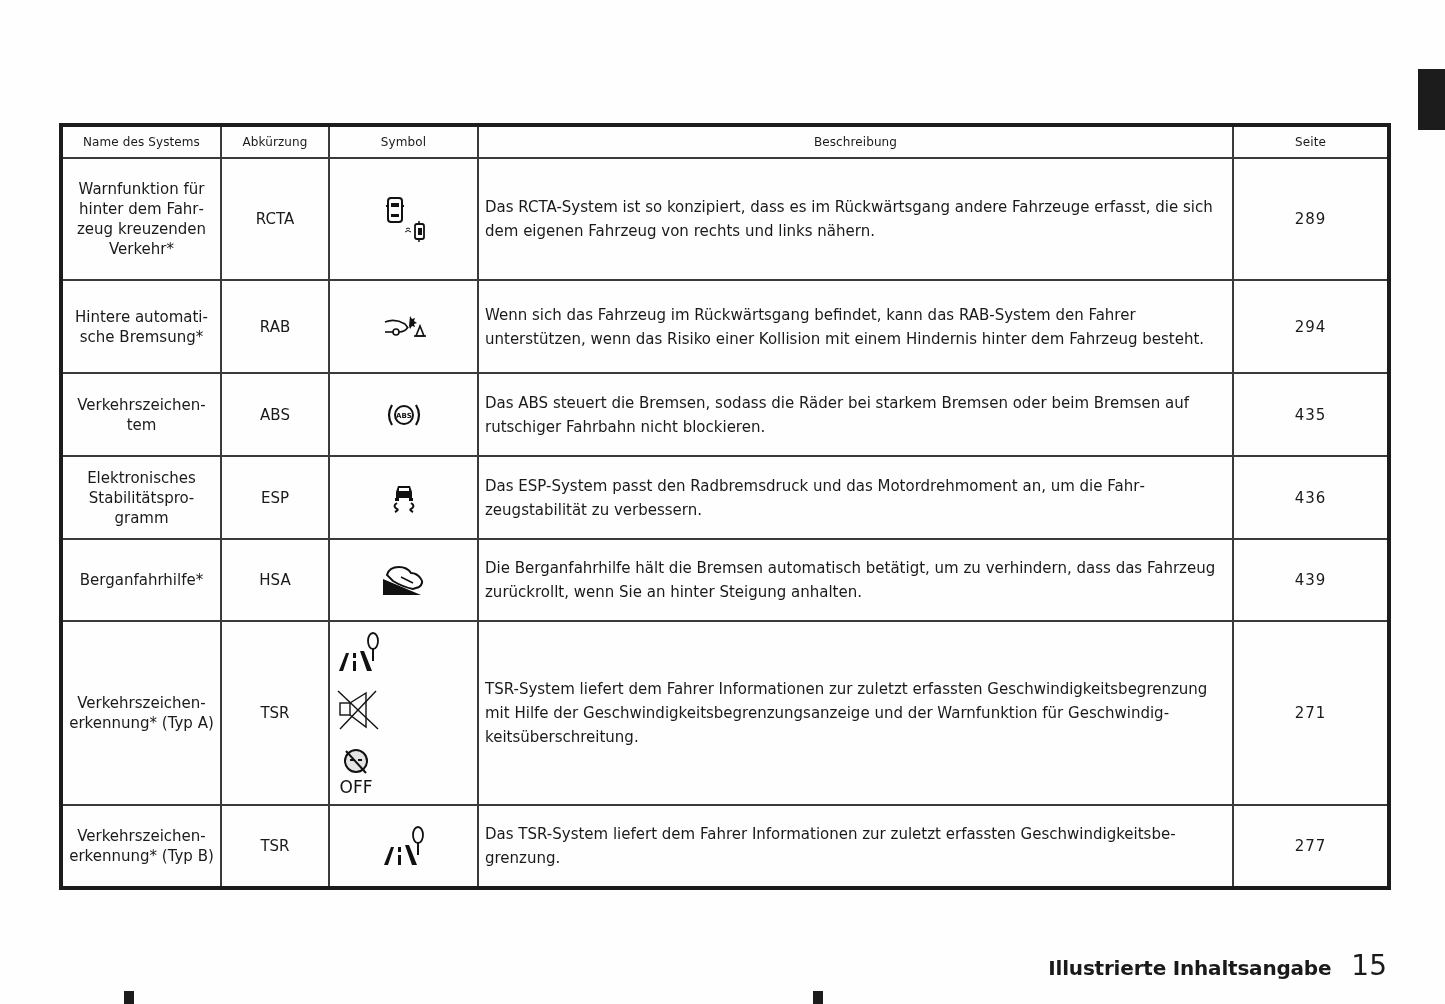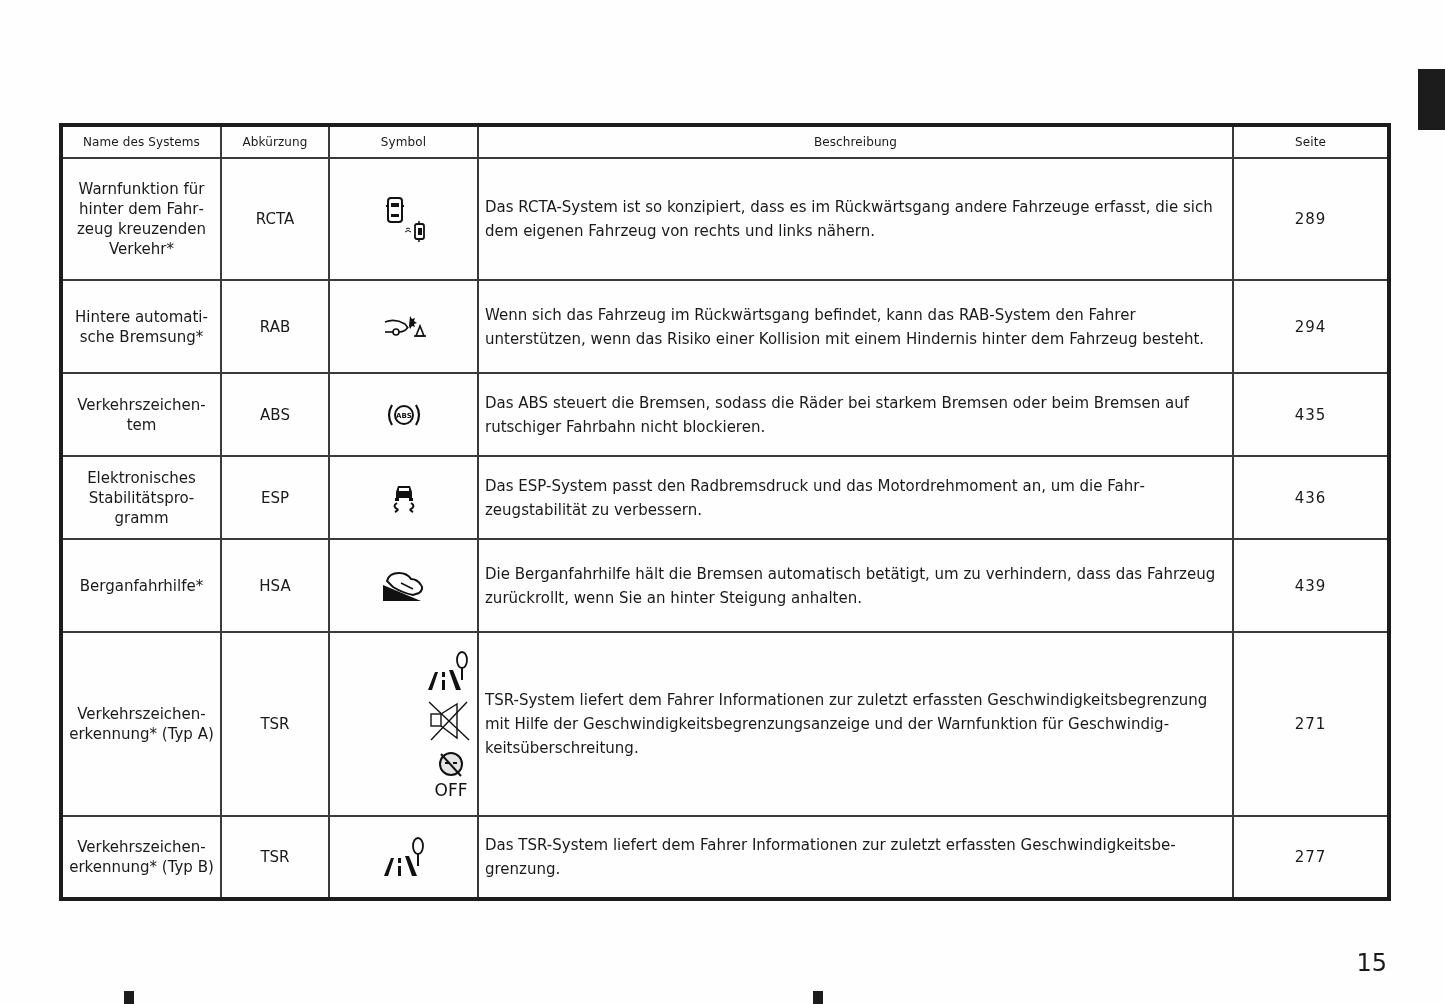--- a/index.html
+++ b/index.html
@@ -17,26 +17,26 @@
     border-collapse: collapse; border: 4px solid #1c1c1c; table-layout: fixed;
   }
   table.sys th, table.sys td {
     border: 2px solid #3a3a3a; vertical-align: middle; padding: 0 6px; font-weight: normal;
   }
   table.sys th { font-size: 12px; height: 30px; text-align: center; letter-spacing: 0.1px; }
   td.name, td.abbr, td.page, td.sym { text-align: center; font-size: 15px; line-height: 20px; }
   td.desc { text-align: left; font-size: 15px; line-height: 24px; padding-left: 6px; padding-right: 4px; }
   td.page { letter-spacing: 1px; margin-left: 48px; }
   col.c1 { width: 160px; } col.c2 { width: 108px; } col.c3 { width: 149px; } col.c4 { width: 755px; } col.c5 { width: 156px; }
-  .sym-stack { display: flex; flex-direction: column; align-items: flex-end; gap: 8px; }
+  .sym-stack { display: flex; flex-direction: column; align-items: flex-start; gap: 16px; }
   .sym-stack svg { display: block; }
 
   .footer { position: absolute; right: 58px; top: 949px; display: flex; align-items: baseline; gap: 20px; }
   .footer-title { font-family: "DejaVu Sans", sans-serif; font-weight: bold; font-size: 20px; letter-spacing: -0.2px; }
-  .footer-page { font-size: 24px; }
+  .footer-page { font-size: 28px; }
 </style>
 </head>
 <body>
 
 <div class="side-tab"></div>
 
 <table class="sys">
   <colgroup>
       <col class="c1">
       <col class="c2">
@@ -119,21 +119,21 @@
           <rect x="5" y="15" width="4" height="3" fill="#111"></rect>
           <rect x="19" y="15" width="4" height="3" fill="#111"></rect>
           <path d="M7 20 q-5 3 0 6 q2 1 -2 3" fill="none" stroke="#111" stroke-width="2"></path>
           <path d="M21 20 q5 3 0 6 q-2 1 2 3" fill="none" stroke="#111" stroke-width="2"></path>
         </svg>
       </td>
       <td class="desc">Das ESP-System passt den Radbremsdruck und das Motordrehmoment an, um die Fahr­zeugstabilität zu verbessern.</td>
       <td class="page">436</td>
     </tr>
 
-    <tr style="height:93px">
+    <tr style="height:82px">
       <td class="name">Berganfahrhilfe*</td>
       <td class="abbr">HSA</td>
       <td class="sym">
         <svg width="46" height="34" viewBox="0 0 46 34" style="margin:0 auto;display:block">
           <path d="M2 32 V16 L40 32 Z" fill="#111"></path>
           <path d="M6 12 q2 -8 12 -8 q8 0 12 6 q6 0 10 6 q3 4 -2 8 l-6 2 q-10 -2 -20 -8 z" fill="none" stroke="#111" stroke-width="2"></path>
           <path d="M20 14 l12 6" stroke="#111" stroke-width="1.5"></path>
         </svg>
       </td>
       <td class="desc">Die Berganfahrhilfe hält die Bremsen automatisch betätigt, um zu verhindern, dass das Fahrzeug zurückrollt, wenn Sie an hinter Steigung anhalten.</td>
@@ -185,17 +185,18 @@
           <line x1="37" y1="18" x2="37" y2="30" stroke="#111" stroke-width="2"></line>
         </svg>
       </td>
       <td class="desc">Das TSR-System liefert dem Fahrer Informationen zur zuletzt erfassten Geschwindigkeitsbe­grenzung.</td>
       <td class="page">277</td>
     </tr>
   </tbody>
 </table>
 
 <div class="footer">
+  <span class="footer-title">Illustrierte Inhaltsangabe</span>
   <span class="footer-page">15</span>
 </div>
 
 <div class="crop-mark crop-left"></div>
 <div class="crop-mark crop-right"></div>
 
 </body></html>

